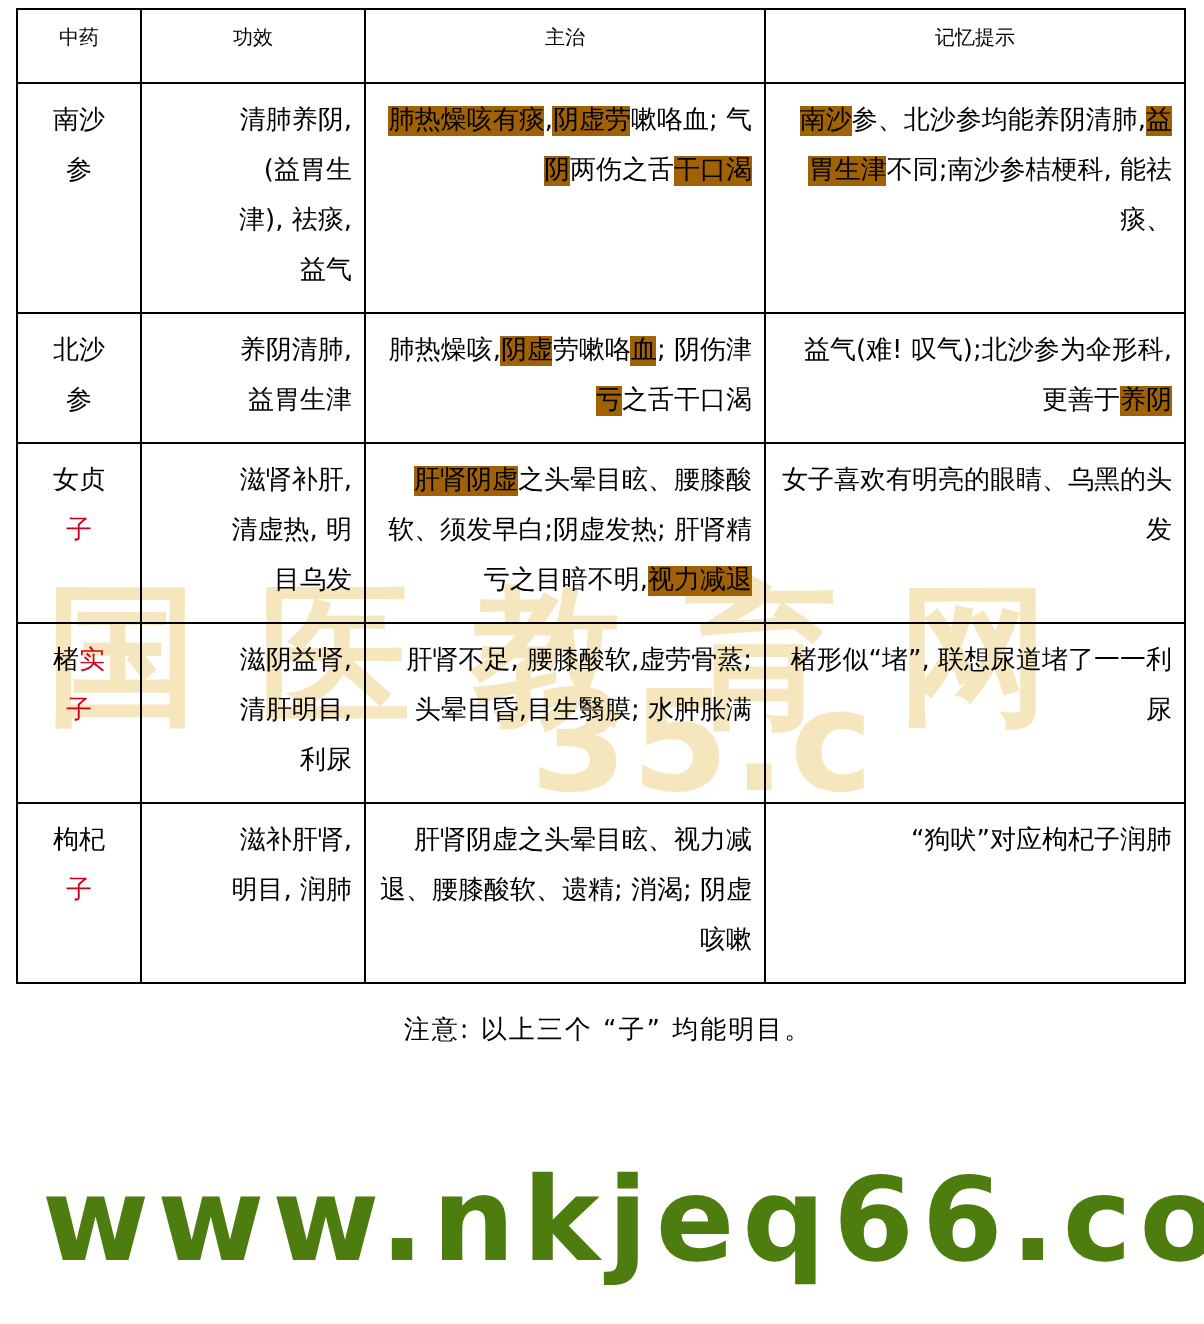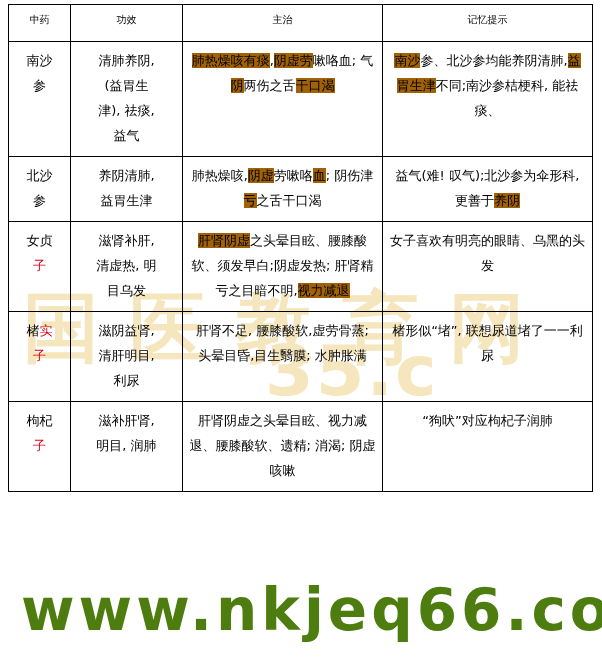--- a/index.html
+++ b/index.html
@@ -90,21 +90,21 @@
   col.c1 { width: 62px; }
   col.c2 { width: 112px; }
   col.c3 { width: 200px; }
   col.c4 { width: 210px; }
 
   td.name {
     text-align: center;
     white-space: pre-line;
   }
   td.cell {
-    text-align: center;
+    text-align: right;
   }
 
   .hl {
     background: #a16207;
   }
   .red {
     color: #d0021b;
   }
 
   .note {
@@ -192,13 +192,16 @@
           <td class="cell">
             <div>滋补肝肾,</div>
             <div>明目, 润肺</div>
           </td>
           <td class="cell"><span>肝肾阴虚之头晕目眩、</span><span>视力减退、腰膝酸软、</span><span>遗精; 消渴; 阴虚咳嗽</span></td>
           <td class="cell"><span>“狗吠”对应枸杞子润肺</span></td>
         </tr>
       </tbody>
   </table>
 
+  <div class="note">
+    <span class="note-inner">注意: 以上三个 “子” 均能明目。</span>
+  </div>
 </div>
 
 </body></html>

